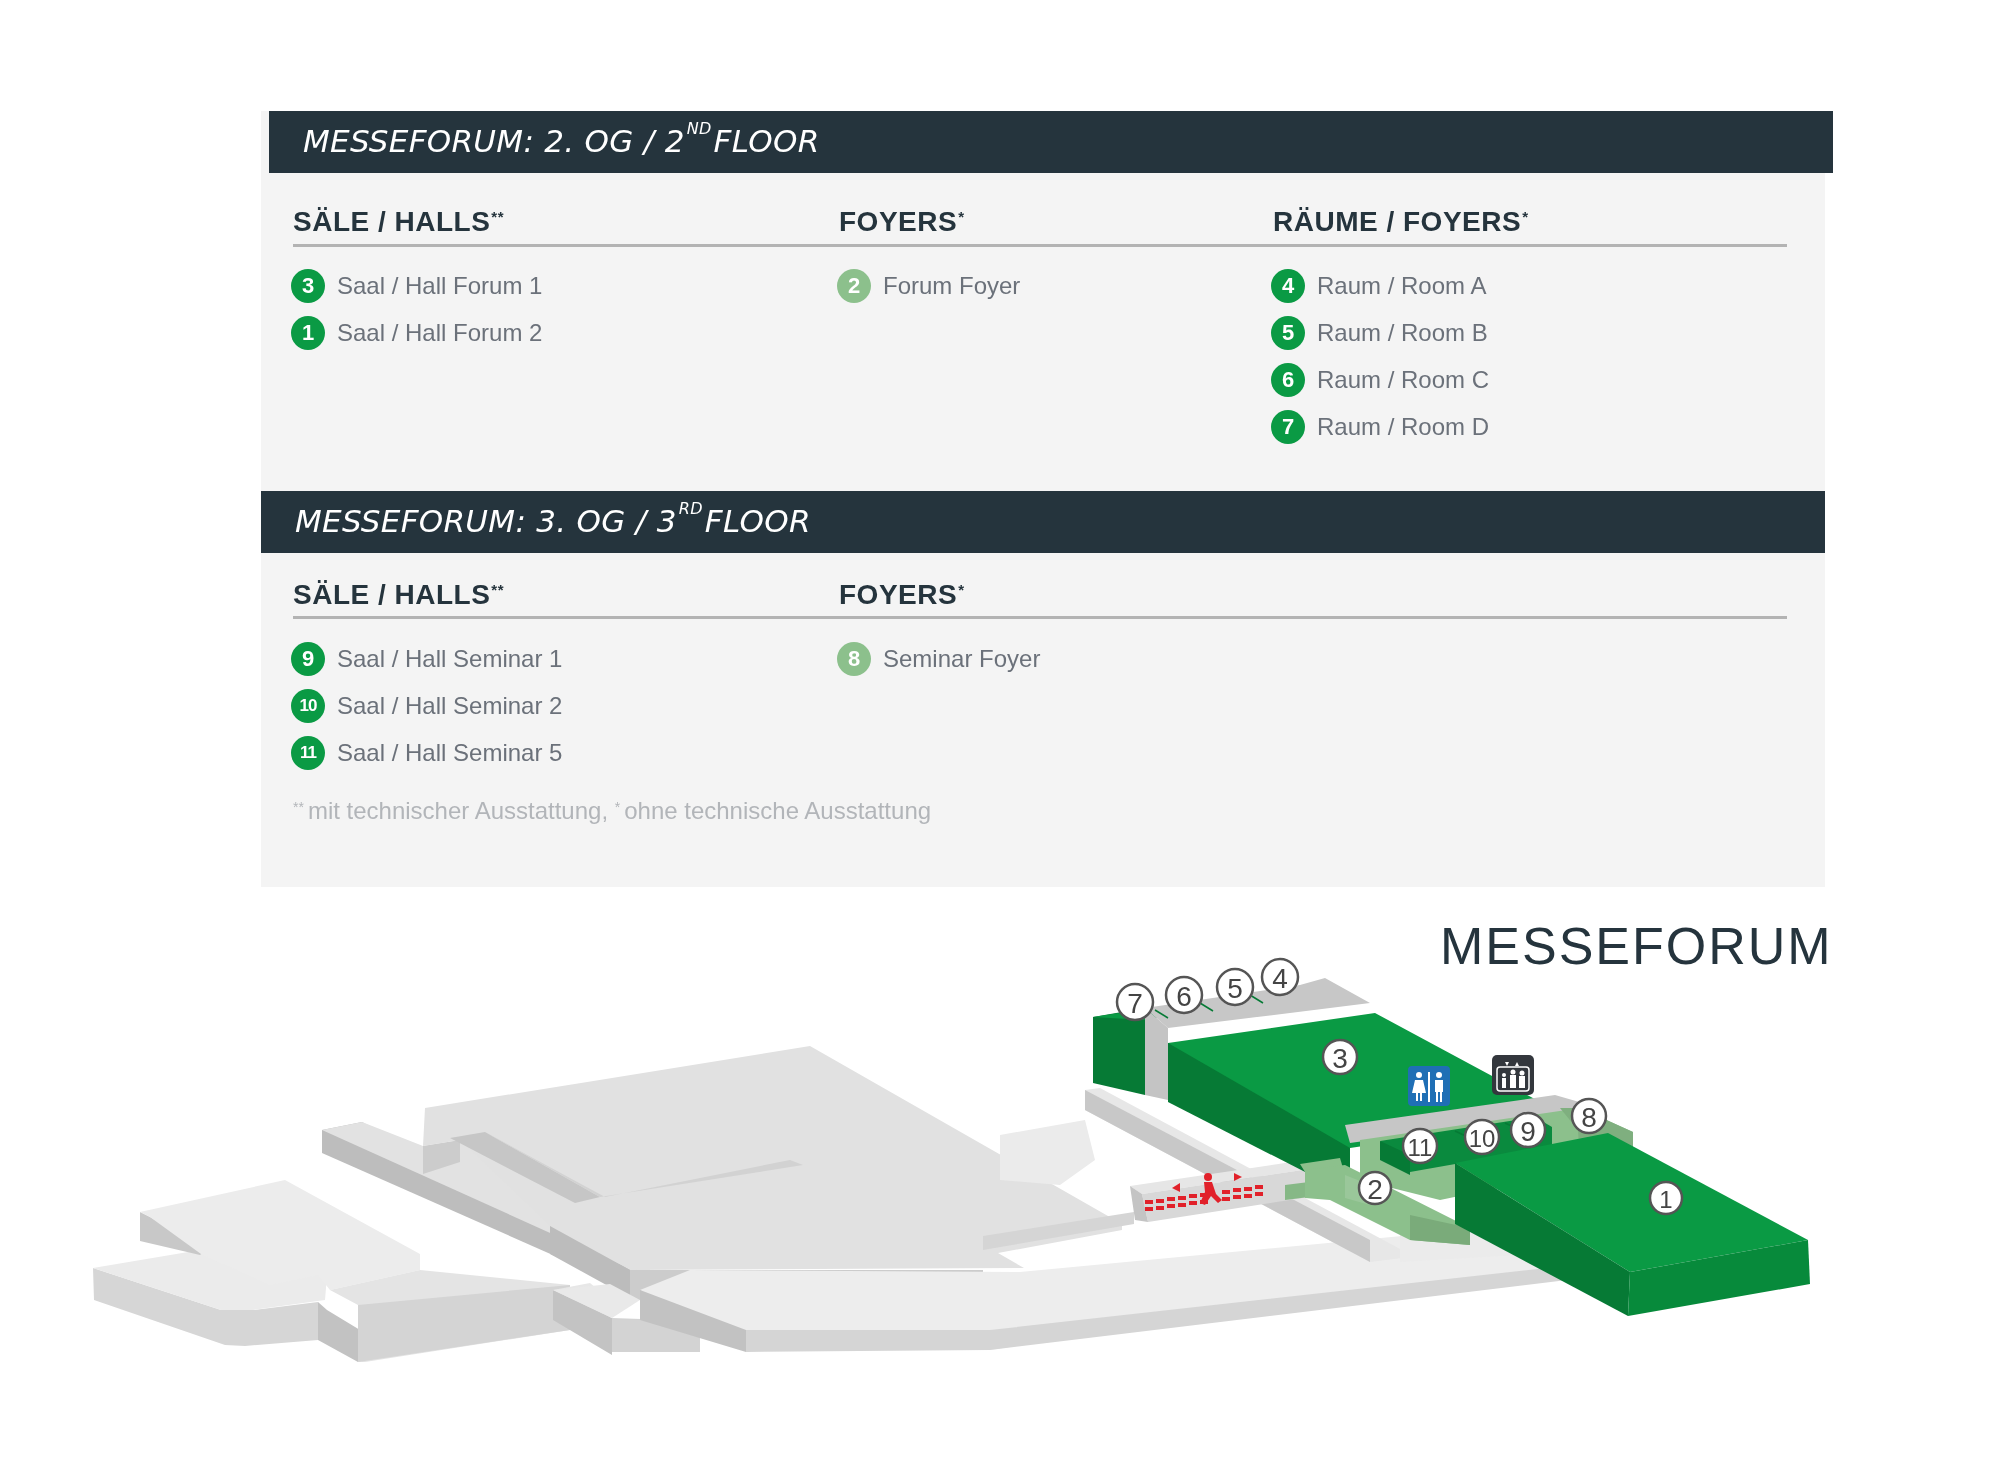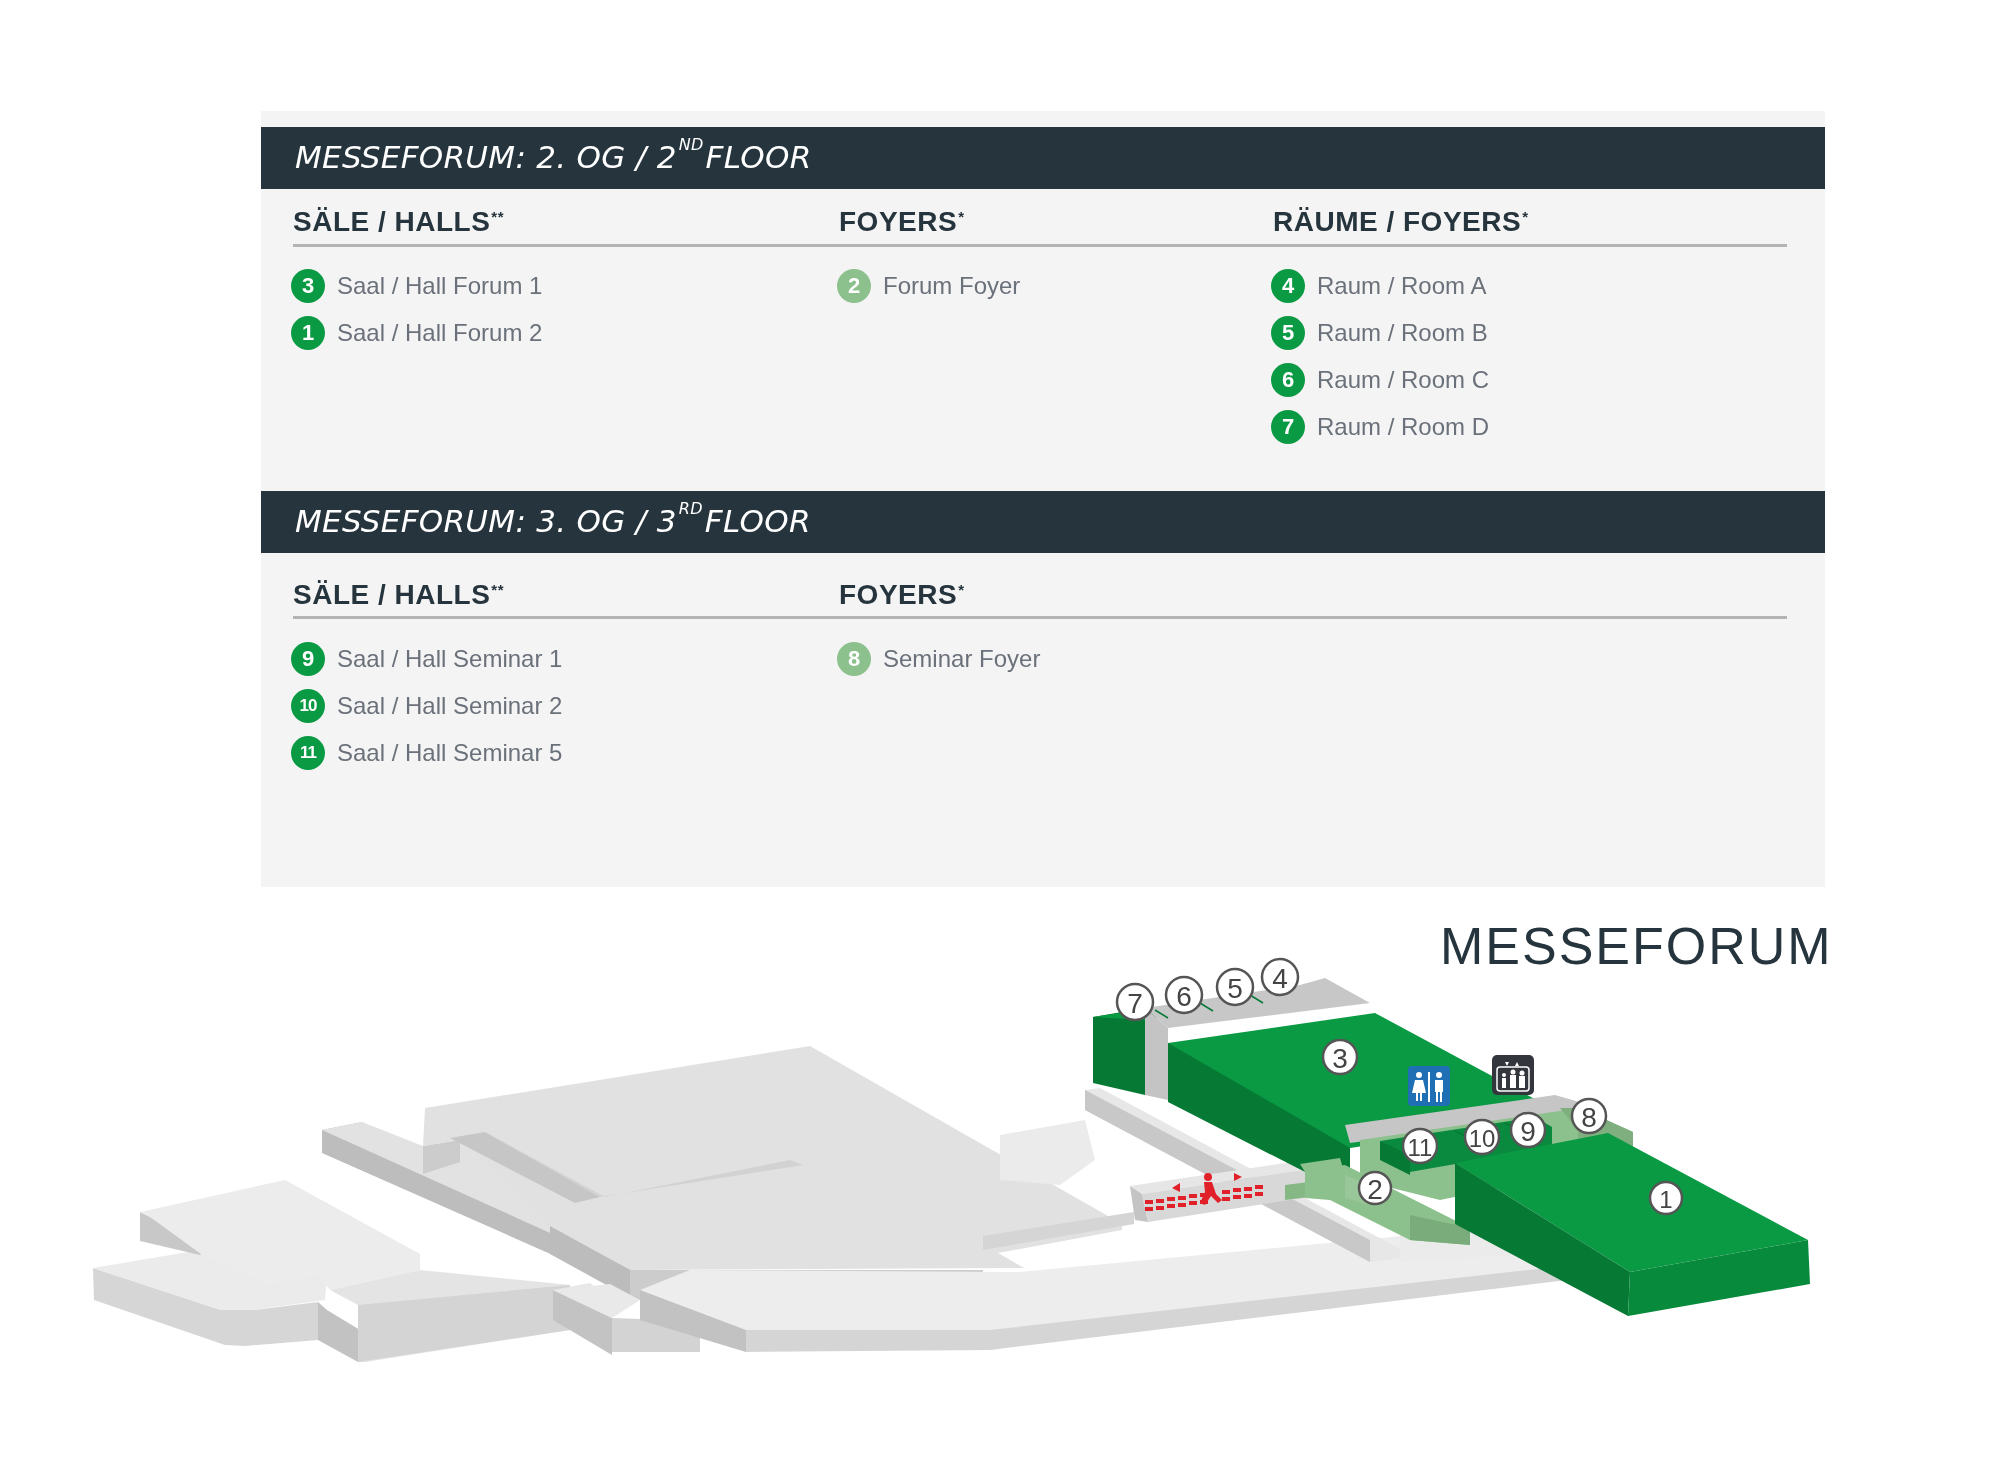--- a/index.html
+++ b/index.html
@@ -20,21 +20,21 @@
   .map-title { position:absolute; left:1440px; top:916px; font-size:52px; font-weight:normal; color:#25343d; letter-spacing:2px; font-family:"Liberation Sans", sans-serif; }
   svg.map { position:absolute; left:0; top:0; }
   .num-circle { fill:#ffffff; stroke:#555555; stroke-width:2.5; }
   .num-text { font-family:"Liberation Sans", sans-serif; font-size:28px; fill:#444444; text-anchor:middle; dominant-baseline:central; }
 </style>
 </head>
 <body>
 
 <div class="panel">
 
-  <div class="band" style="top:16px;">
+  <div class="band" style="top:0;margin-left:8px;">
     <div class="band-title">
       <span>MESSEFORUM: 2. OG / 2</span><sup>ND</sup><span>FLOOR</span>
     </div>
   </div>
 
   <div class="col-head" style="left:32px; top:95px;">
     <span>SÄLE / HALLS</span><span class="stars">**</span>
   </div>
   <div class="col-head" style="left:578px; top:95px;">
     <span>FOYERS</span><span class="stars">*</span>
@@ -100,20 +100,24 @@
   <div class="item" style="left:30px; top:624px;">
     <span class="badge small" style="background:#0a9a44;">11</span>
     <span class="item-label">Saal / Hall Seminar 5</span>
   </div>
 
   <div class="item" style="left:576px; top:530px;">
     <span class="badge" style="background:#8cc08c;">8</span>
     <span class="item-label">Seminar Foyer</span>
   </div>
 
+  <div class="note" style="top:686px;">
+    <span class="stars">**</span><span>mit technischer Ausstattung,</span>
+    <span class="stars">*</span><span>ohne technische Ausstattung</span>
+  </div>
 </div>
 
 <div class="map-title">MESSEFORUM</div>
 
 <svg class="map" width="2000" height="1469" viewBox="0 0 2000 1469">
 
   <g>
 
     <g>
       <polygon points="93,1268 94,1300 225,1345 245,1346 318,1340 318,1302 253,1310 221,1310" fill="#d6d6d6"></polygon>

